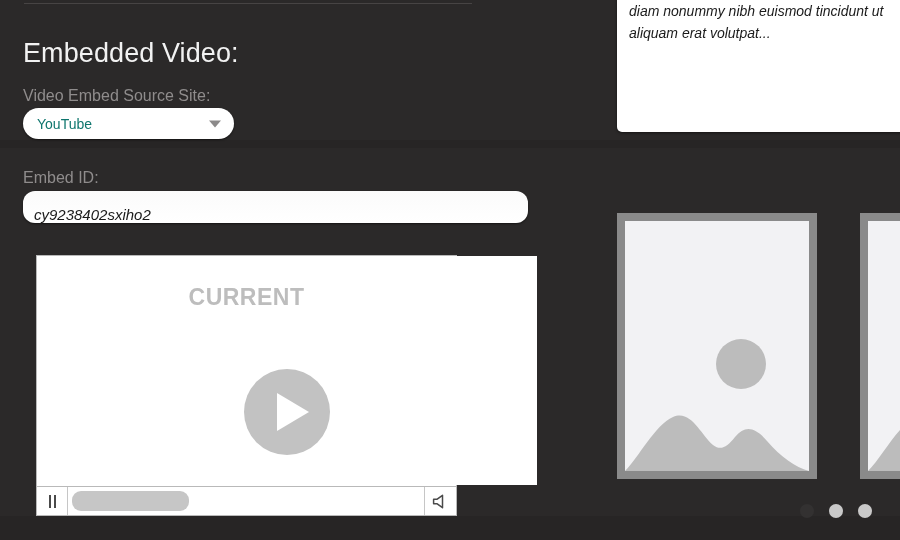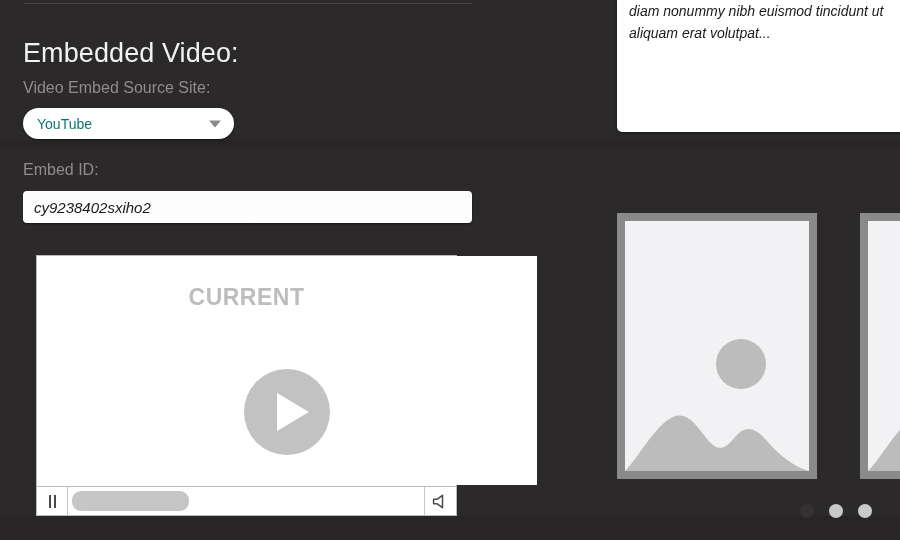--- a/index.html
+++ b/index.html
@@ -55,20 +55,21 @@
     letter-spacing: 0.1px;
     white-space: nowrap;
   }
 
   .field-label {
     position: absolute;
     color: #8f8c8c;
     font-size: 16px;
     font-weight: 400;
     white-space: nowrap;
+    margin-top: 8px;
   }
 
   #embedded-video-title { left: 23px; top: 38px; }
   #source-site-label    { left: 23px; top: 79px; }
   #embed-id-label       { left: 23px; top: 161px; }
 
   
   .select-wrap {
     position: absolute;
     left: 23px;
@@ -96,27 +97,27 @@
     border-left: 6px solid transparent;
     border-right: 6px solid transparent;
     border-top: 7px solid #8c8a8a;
   }
 
   
   .text-input {
     position: absolute;
     left: 23px;
     top: 191px;
-    width: 449px;
+    width: 505px;
     height: 32px;
     background: linear-gradient(#fbfbfb, #ffffff);
-    border-radius: 4px;
+    border-radius: 12px;
     box-shadow: 0 1px 2px rgba(0,0,0,0.5);
     display: flex;
-    align-items: center;
+    align-items: flex-end;
   }
   .text-input-value {
     margin-left: 11px;
     font-size: 15px;
     font-style: italic;
     color: #1b1b1b;
     white-space: nowrap;
   }
 
   

